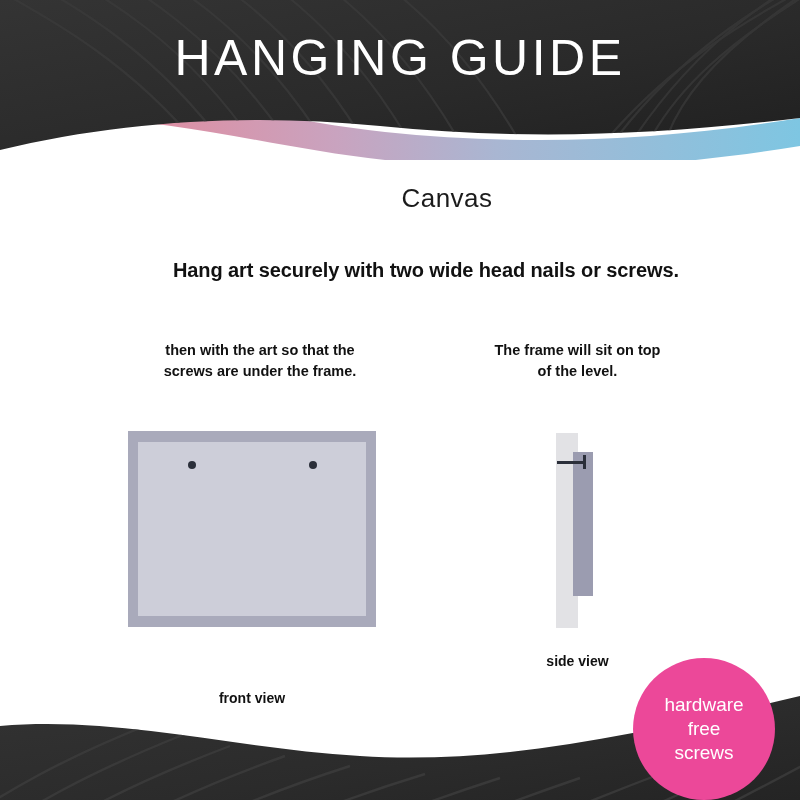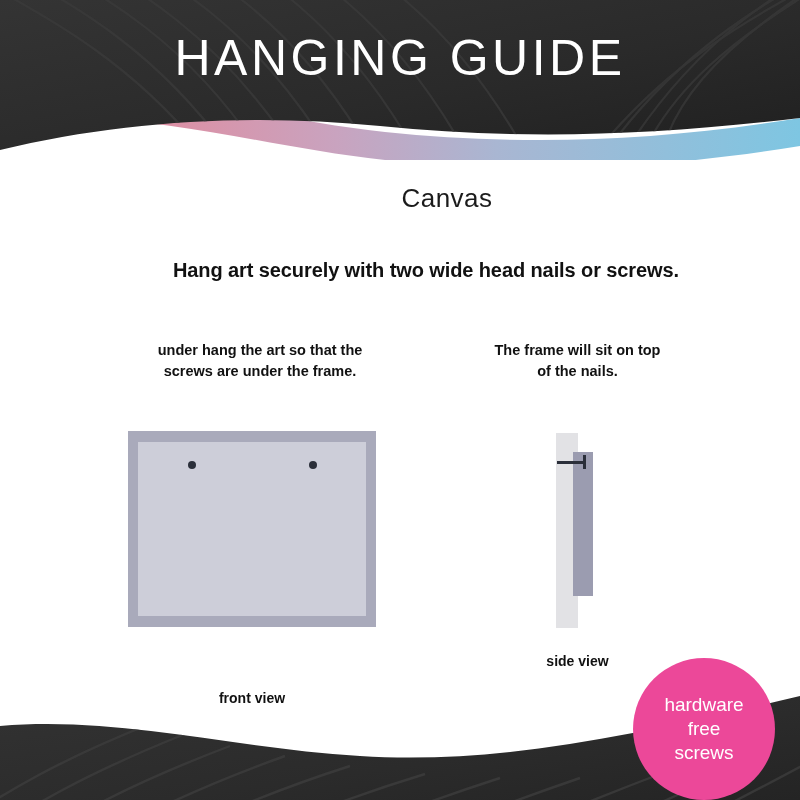--- a/index.html
+++ b/index.html
@@ -257,29 +257,29 @@
     </svg>
     <div class="header-title">HANGING GUIDE</div>
   </div>
 
   <div class="product-title">Canvas</div>
 
   <div class="lead-text">Hang art securely with two wide head nails or screws.</div>
 
   <div class="col col-front">
     <div class="caption">
-      <div>under hang the art so that the</div>
+      <div>then with the art so that the</div>
       <div>screws are under the frame.</div>
     </div>
   </div>
 
   <div class="col col-side">
     <div class="caption">
       <div>The frame will sit on top</div>
-      <div>of the nails.</div>
+      <div>of the level.</div>
     </div>
   </div>
 
   <div class="front-frame">
     <div class="front-inner">
       <span class="screw-dot left"></span>
       <span class="screw-dot right"></span>
     </div>
   </div>
   <div class="front-label">

